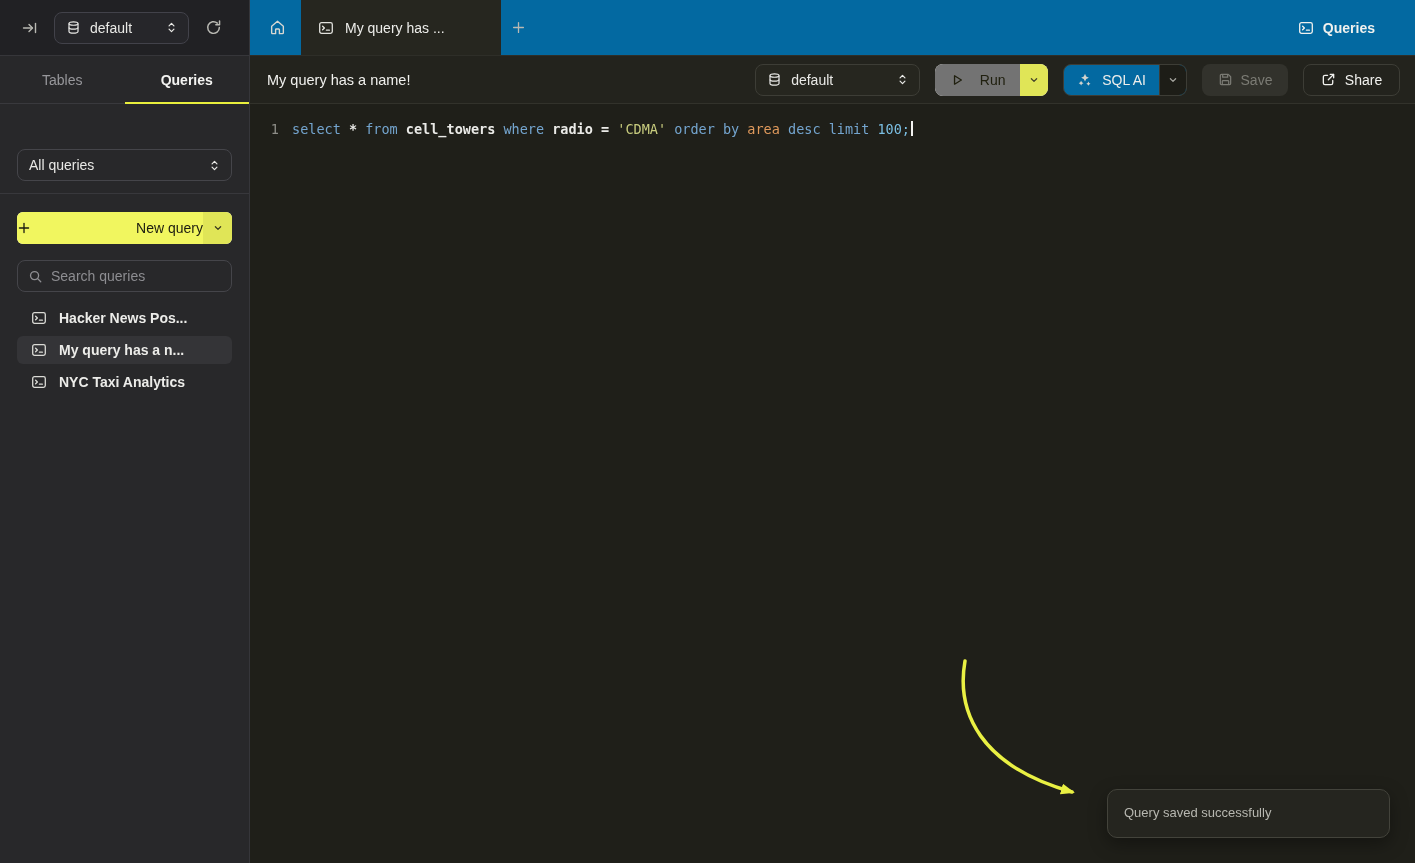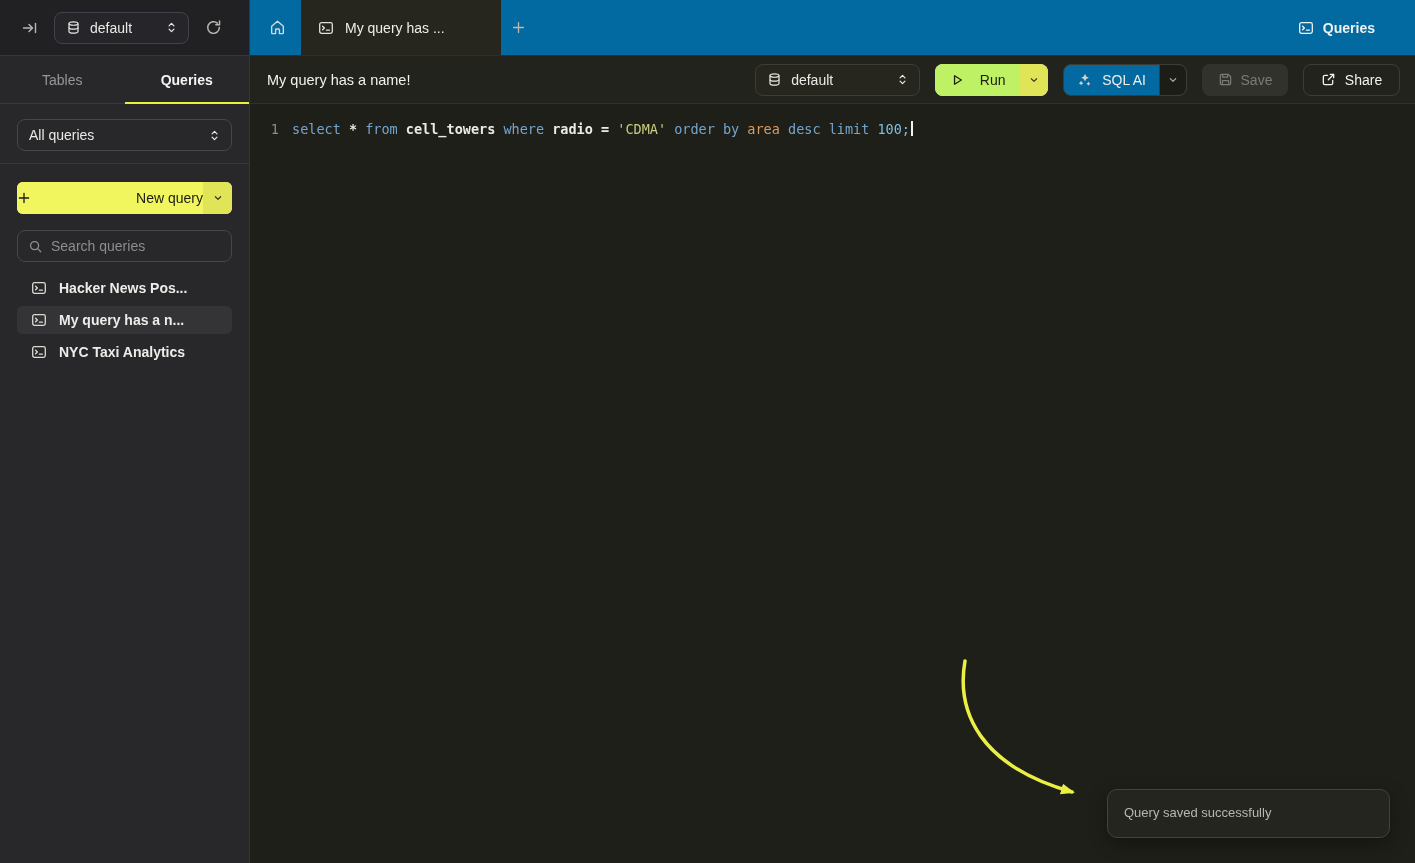--- a/index.html
+++ b/index.html
@@ -54,21 +54,21 @@
   .s-tab {
     flex:1; display:flex; align-items:center; justify-content:center;
     font-size:14px; color:#97979b; cursor:pointer; position:relative;
   }
   .s-tab.active { color:#f3f3f1; font-weight:600; }
   .s-tab.active::after {
     content:""; position:absolute; left:0; right:0; bottom:-1px; height:2px;
     background:#e9ef3d;
   }
   .sidebar-filter { padding:15px 17px 12px; }
-  .filter-select { width:100%; background:transparent; border-color:#45454a; }
+  .filter-select { width:100%; background:transparent; border-color:#45454a;margin-top:30px; }
   .sidebar-divider { height:1px; background:#38383c; }
   .sidebar-main { padding:18px 17px 0; }
   .new-query-btn {
     display:flex; height:32px; border-radius:6px; overflow:hidden;
     margin-bottom:16px; cursor:pointer; border:none; width:100%; padding:0;
     font-family:inherit; font-size:14px;
   }
   .nq-main {
     flex:1; background:#f1f65f; display:flex; align-items:center; justify-content:space-between;
     gap:8px; color:#1c1c10; font-weight:500;
@@ -94,21 +94,21 @@
 
   
   .main { flex:1; display:flex; flex-direction:column; background:#1f1f19; min-width:0; }
   .toolbar {
     height:48px; flex:none; display:flex; align-items:center; gap:15px;
     background:#23231d; border-bottom:1px solid #32322b; padding:0 15px 0 17px;
   }
   .doc-title { font-size:14.5px; font-weight:500; color:#f0f0ed; margin-right:auto; }
   .db-select-tool { width:165px; background:#26261f; border-color:#3d3d36; }
   .run-btn { display:flex; width:113px; height:32px; border-radius:8px; overflow:hidden; cursor:pointer; border:none; padding:0; font-family:inherit; font-size:14px; }
-  .run-main { flex:1; background:#bef264; display:flex; align-items:center; justify-content:center; gap:16px; color:#20200f; font-weight:500; }
+  .run-main { flex:1; background:#737373; display:flex; align-items:center; justify-content:center; gap:16px; color:#20200f; font-weight:500; }
   .run-chev { width:28px; background:#e0e557; display:flex; align-items:center; justify-content:center; color:#44442a; }
   .sqlai-btn {
     display:flex; height:32px; border-radius:8px; border:1px solid #3d3d36;
     overflow:hidden; cursor:pointer; background:#0369a1; padding:0; font-family:inherit; font-size:14px;
   }
   .sqlai-main { display:flex; align-items:center; gap:9px; padding:0 13px; color:#eeeeeb; font-weight:500; }
   .sqlai-main .spark { color:#d3d3cd; }
   .sqlai-chev { width:27px; border-left:1px solid #3d3d36; background:#1d1d17; display:flex; align-items:center; justify-content:center; color:#a5a59e; }
   .save-btn {
     width:86px; height:32px; border-radius:8px; border:none; background:#32322c;

